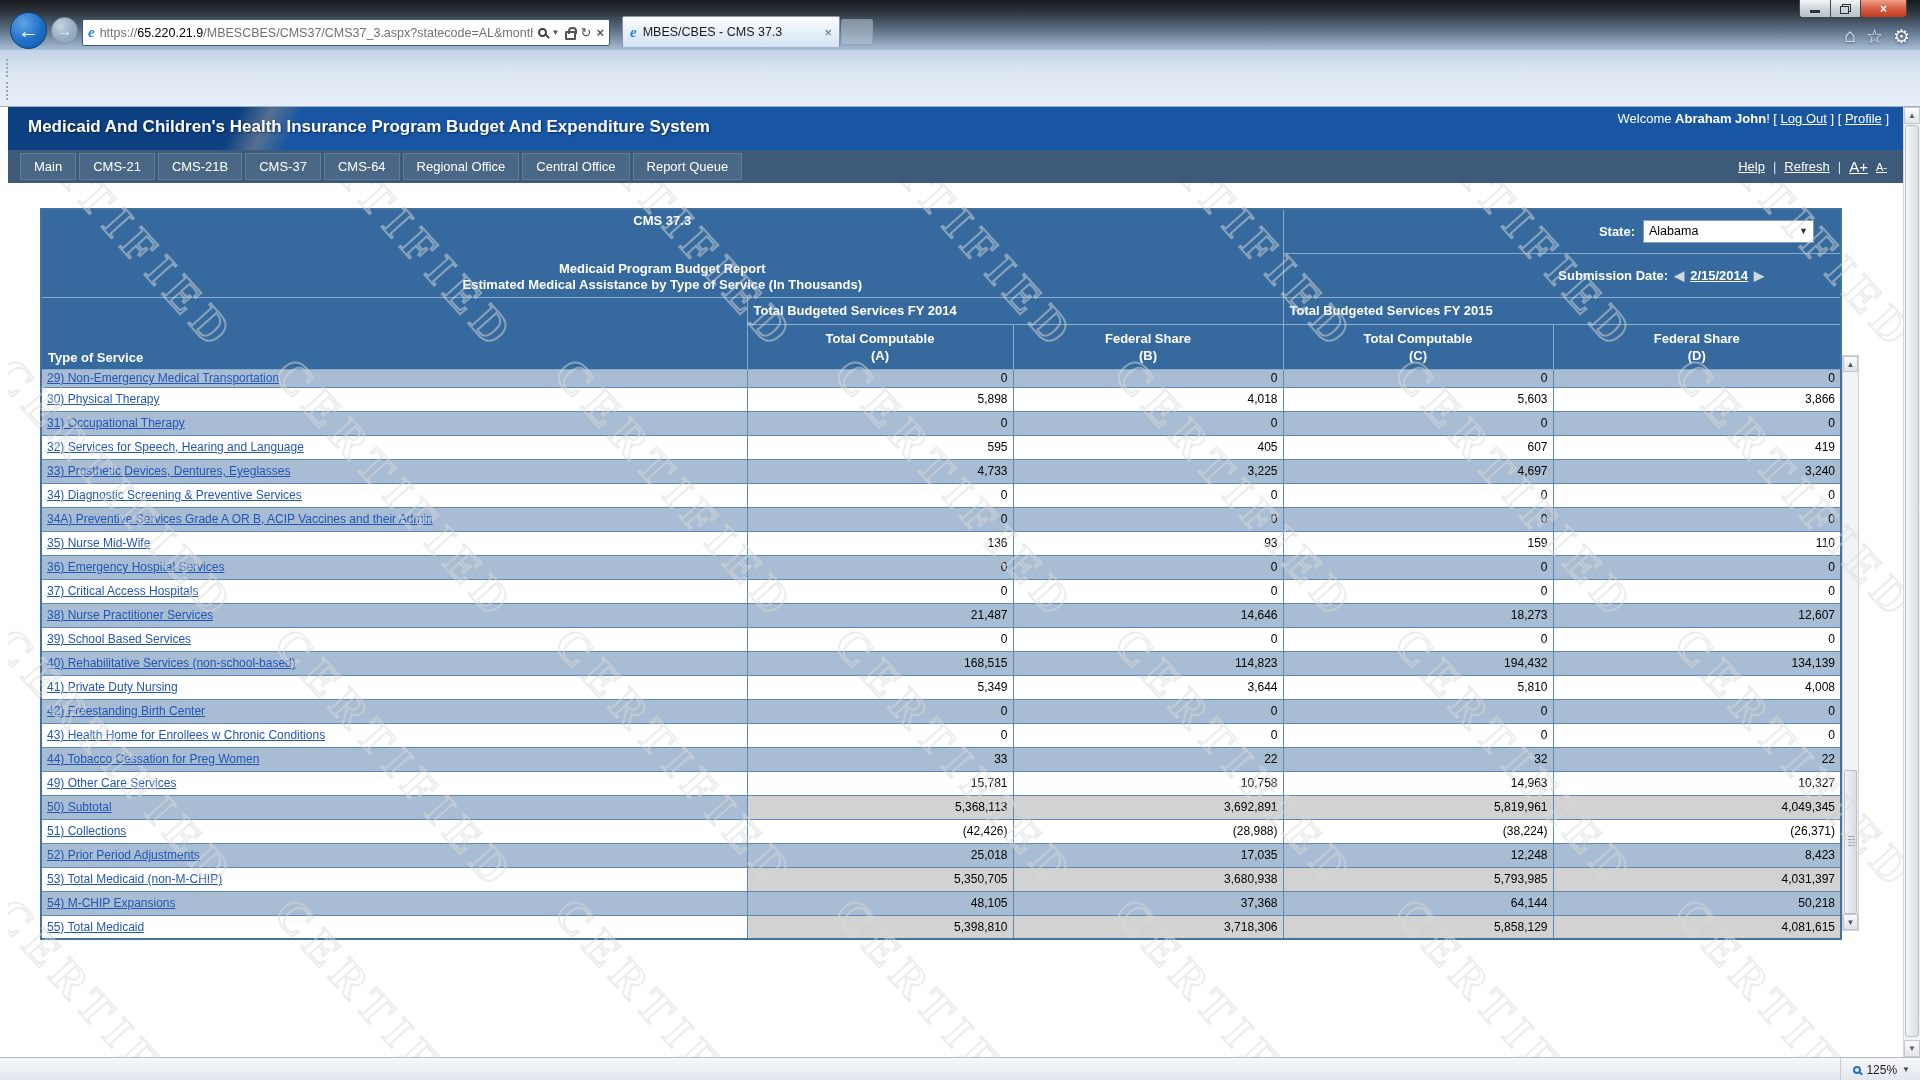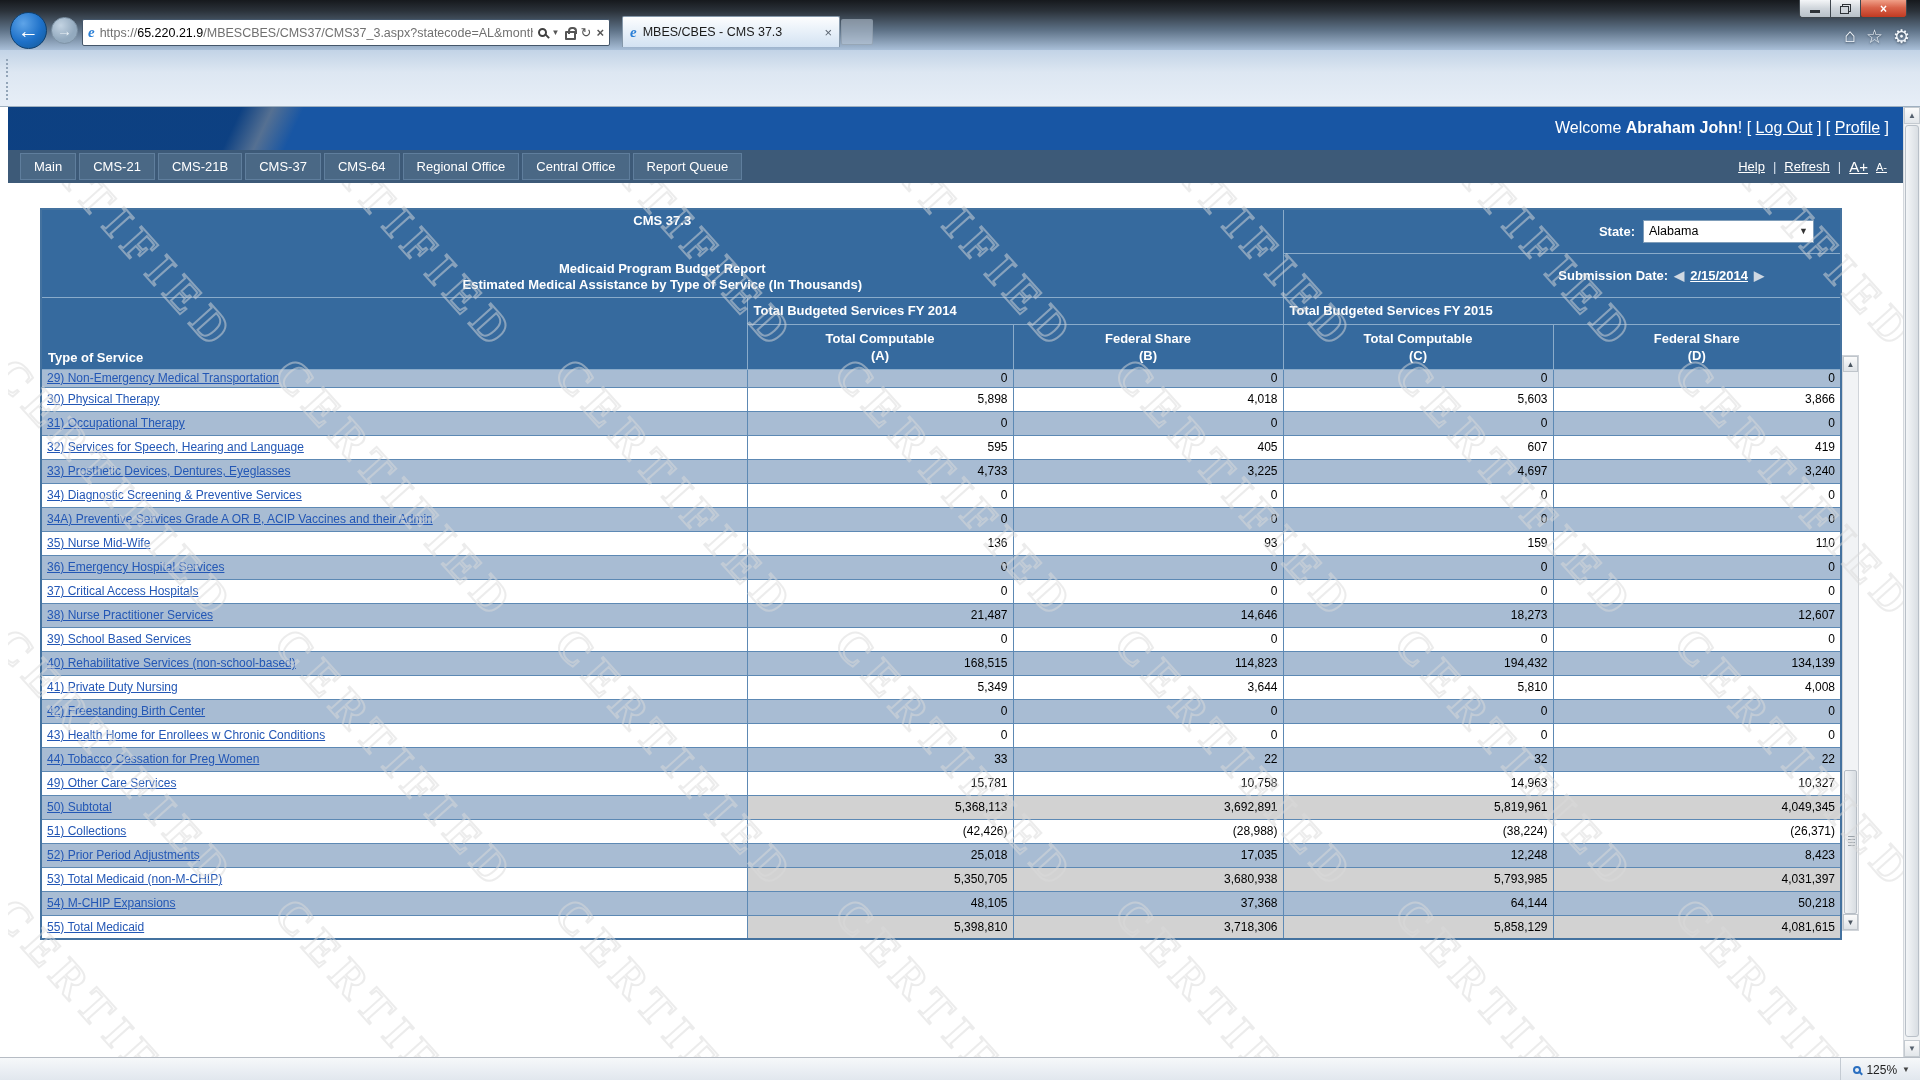--- a/index.html
+++ b/index.html
@@ -67,21 +67,21 @@
   .fav-star { position:relative; color:#f5c83c; font-size:16px; line-height:14px; }
   .fav-star::after { content:"\25BA"; position:absolute; right:-3px; bottom:-2px; color:#2f9e41; font-size:8px; }
 
   
   .page { position:absolute; left:8px; top:107px; width:1895px; height:950px; background:#fff; }
   .appheader { position:relative; width:100%; height:43px; background:#1856a4; overflow:hidden; }
   .appheader::before { content:""; position:absolute; left:0; top:0; width:760px; height:100%;
     background:linear-gradient(115deg, #0c3e7e 0%, #0c3e7e 30%, #5c7390 34%, #1856a4 38%); opacity:.9; }
   .app-title { position:relative; color:#fff; font-size:17px; font-weight:bold; padding:10px 0 0 20px; z-index:1;
     text-shadow:1px 1px 2px rgba(0,0,0,.5); }
-  .welcome { position:absolute; right:14px; top:12px; color:#fff; font-size:16px; z-index:1; }
+  .welcome { position:absolute; right:14px; top:4px; color:#fff; font-size:13px; z-index:1; }
   .welcome a { color:#fff; }
 
   .navbar { position:relative; width:100%; height:33px; background:#3d5a78; display:flex; align-items:center; padding-left:12px; gap:3px; }
   .nav-tab { background:#4a6885; border:1px solid #5f7e9d; color:#fff; font-size:13px; padding:5px 13px; cursor:default; }
   .nav-right { position:absolute; right:16px; top:0; height:33px; display:flex; align-items:center; gap:8px; color:#d7e2ee; font-size:13px; }
   .nav-right a { color:#fff; }
   .fontsize-plus { font-size:15px; } .fontsize-minus { font-size:11px; }
 
   .content { position:relative; width:100%; height:874px; background:#fff; overflow:hidden; }
 
@@ -225,20 +225,21 @@
           <span>Internet Explorer cannot d...</span>
         </span>
 
     </span>
   </div>
 </div>
 
 <div class="page">
 
   <div class="appheader">
+    <div class="app-title">Medicaid And Children's Health Insurance Program Budget And Expenditure System</div>
     <div class="welcome">
       <span>Welcome </span><b>Abraham John</b>! [
       <a href="#">Log Out</a> ] [
       <a href="#">Profile</a> ]
     </div>
   </div>
 
   <div class="navbar">
     <span style="display:flex; gap:3px;">
       <span class="nav-tab">Main</span>

